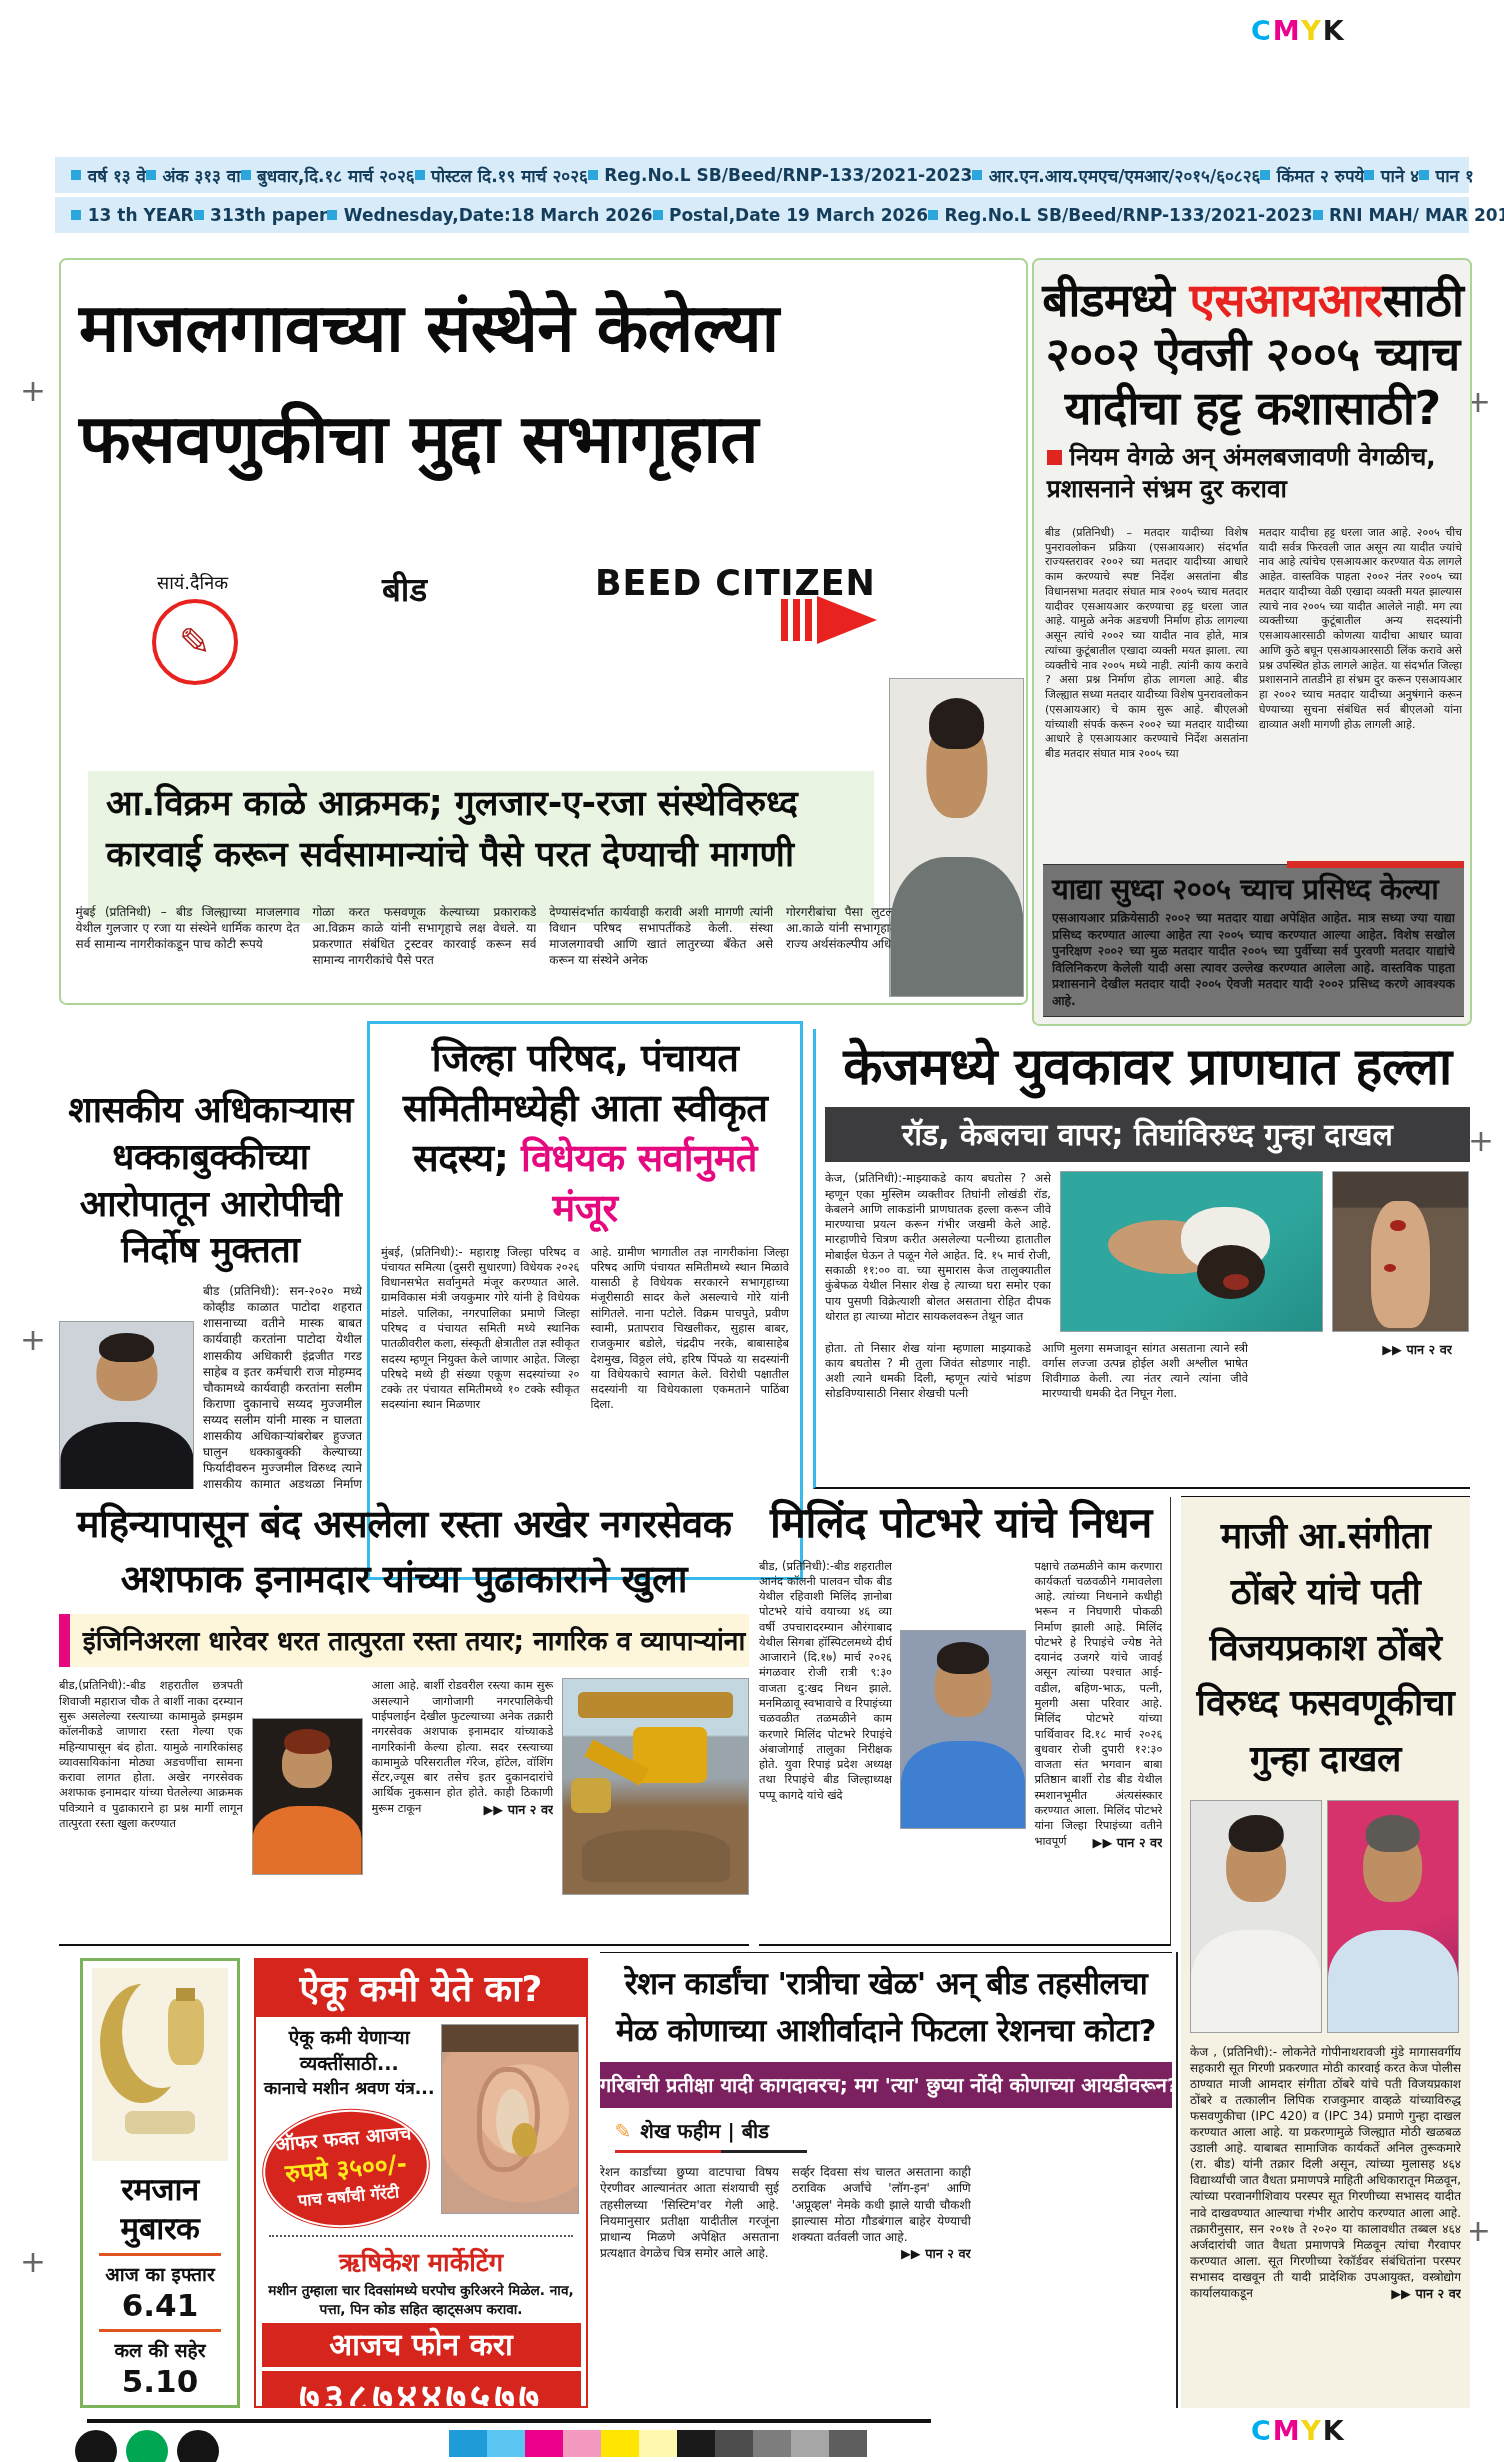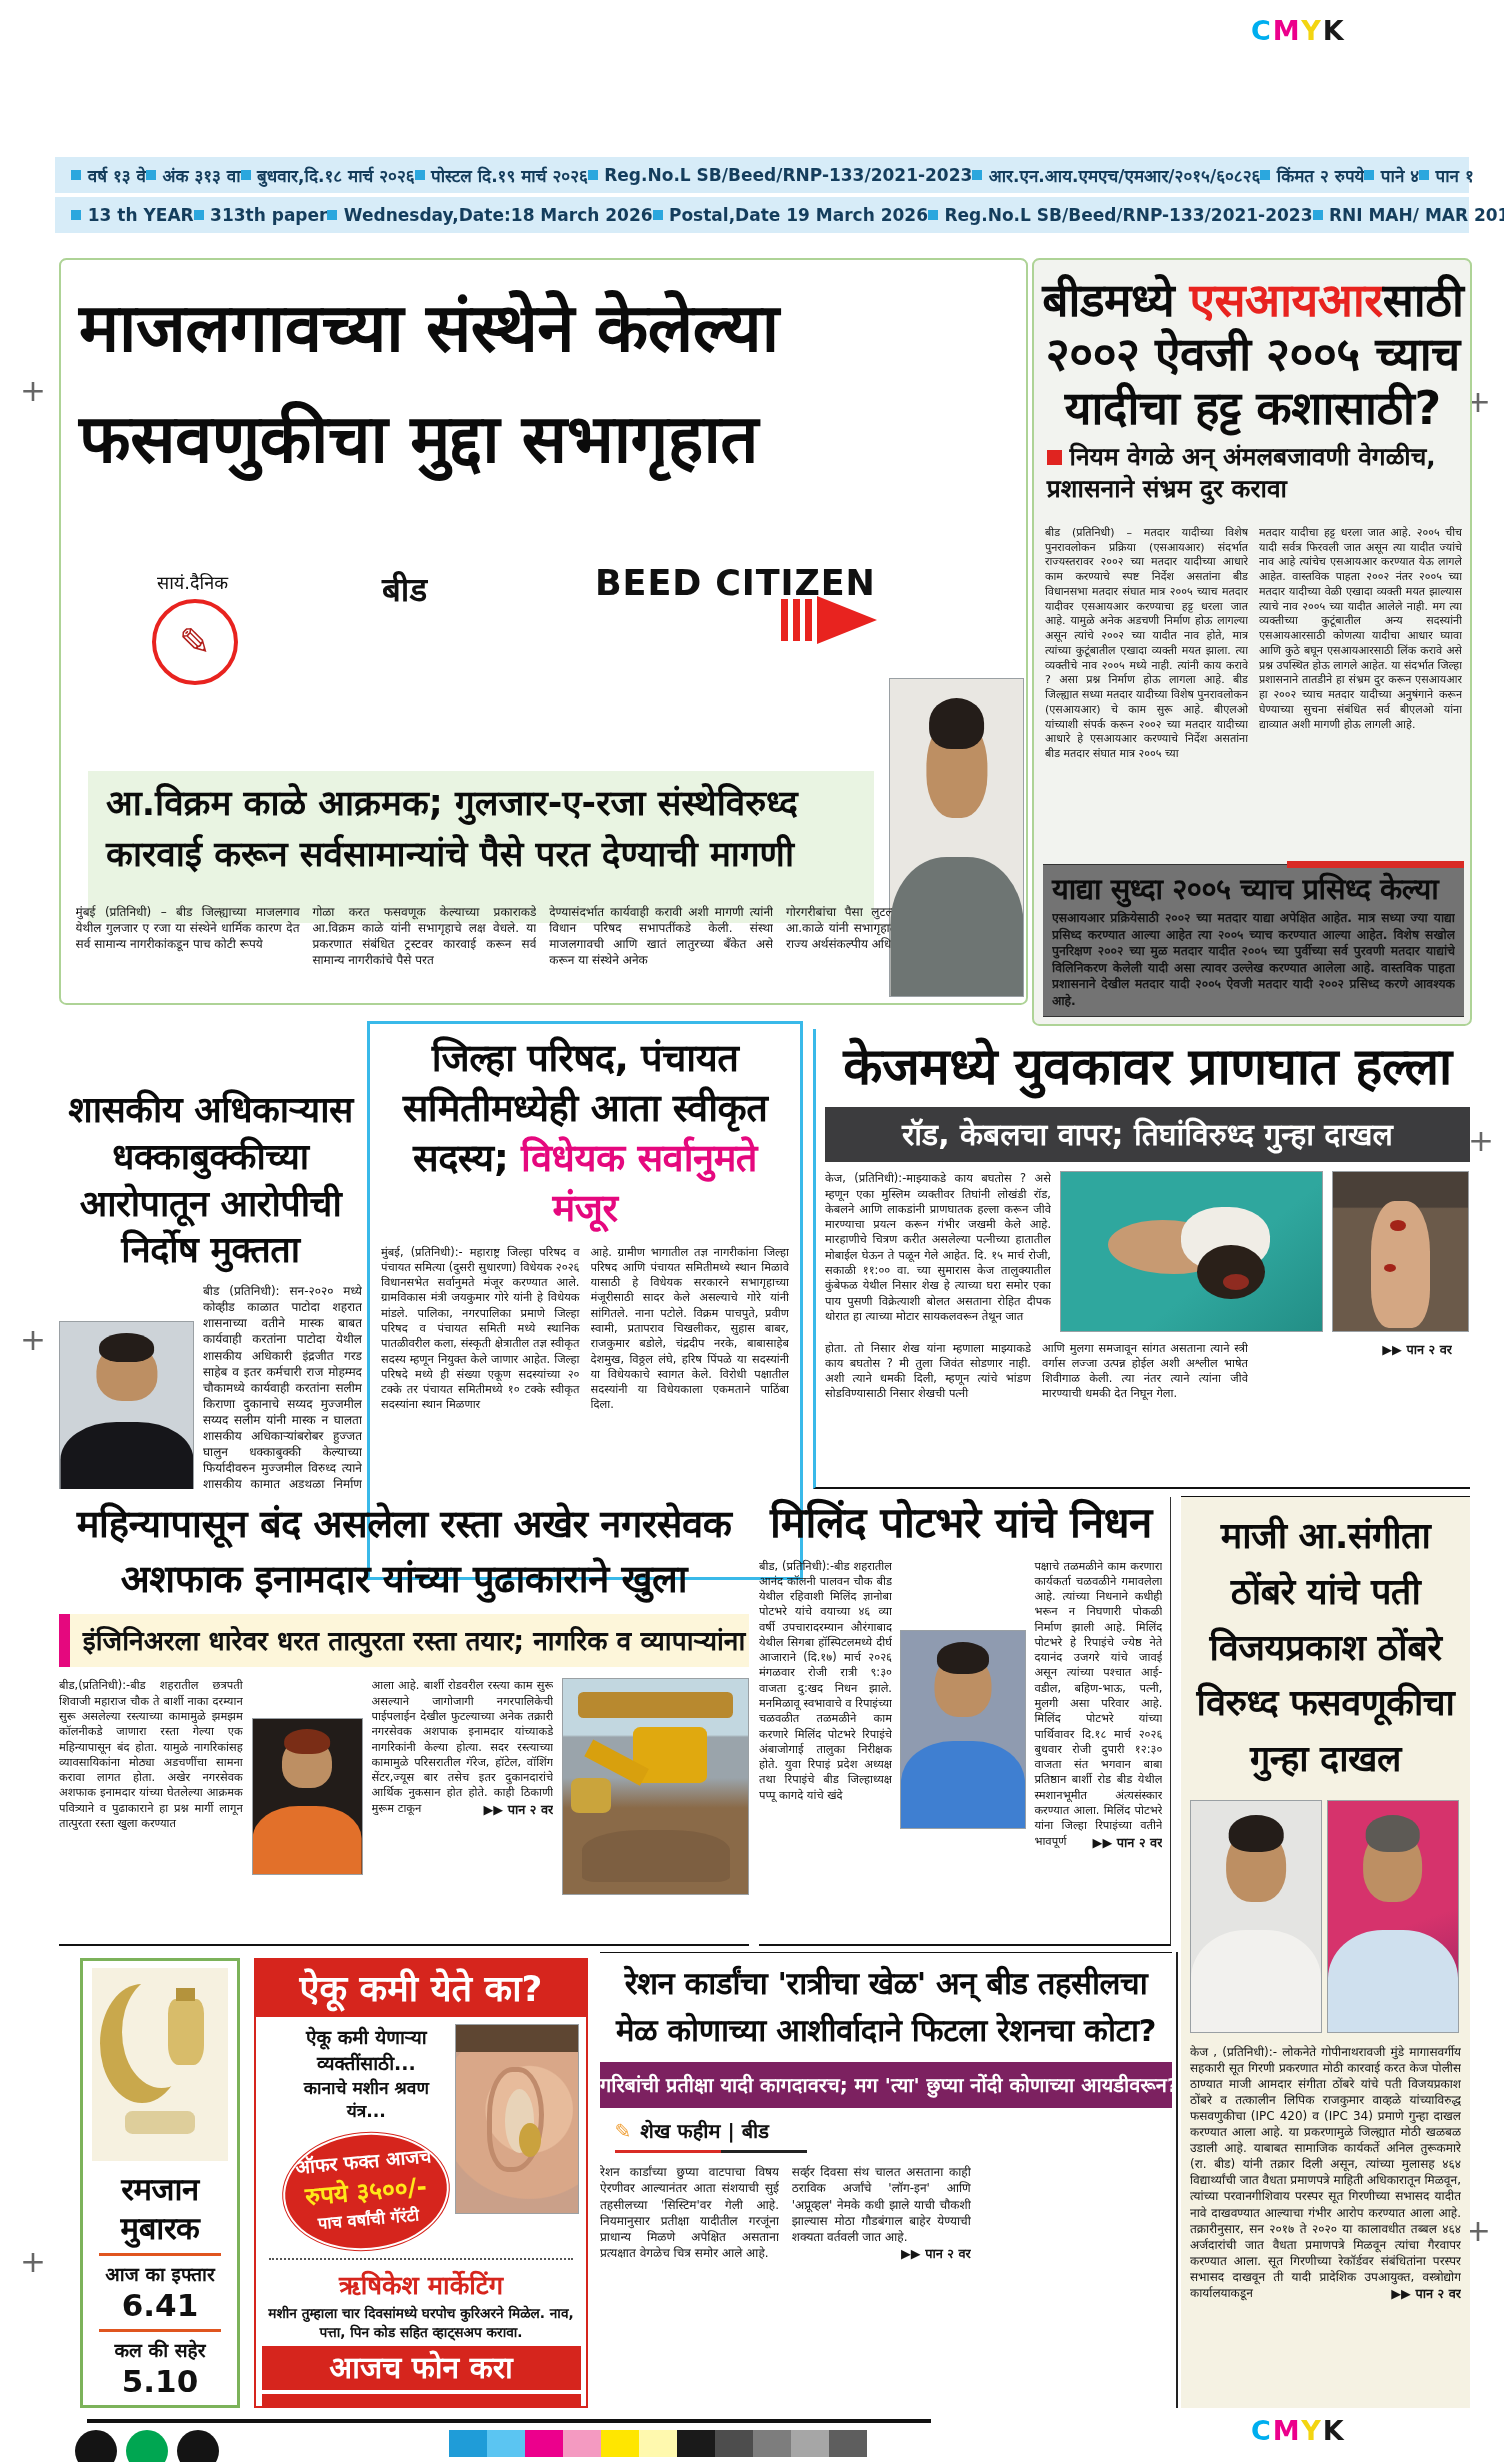--- a/index.html
+++ b/index.html
@@ -312,21 +312,21 @@
     <div class="ramzan-divider"></div>
     <div style="font-size:19px;font-weight:800;">आज का इफ्तार</div>
     <div style="font-size:31px;font-weight:800;">6.41</div>
     <div class="ramzan-divider"></div>
     <div style="font-size:19px;font-weight:800;">कल की सहेर</div>
     <div style="font-size:31px;font-weight:800;">5.10</div>
   </div>
 
   <div class="abs hearingbox" style="left:254px;top:1958px;width:334px;height:450px;overflow:hidden;">
     <div class="redbar" style="font-size:36px;height:57px;line-height:57px;">ऐकू कमी येते का?</div>
-    <div style="display:flex;padding:7.3px 7.3px 0 7.3px;gap:5.5px;margin-left:20px;">
+    <div style="display:flex;padding:7.3px 7.3px 0 7.3px;gap:5.5px;">
       <div style="width:173px;text-align:center;">
         <div style="font-size:19px;font-weight:800;">ऐकू कमी येणाऱ्या</div>
         <div style="font-size:19px;font-weight:800;">व्यक्तींसाठी...</div>
         <div style="font-size:17.3px;font-weight:800;">कानाचे मशीन श्रवण यंत्र...</div>
         <div class="offeroval" style="width:166px;height:117px;margin-top:11px;">
           <div style="font-size:19px;font-weight:800;">ऑफर फक्त आजच</div>
           <div style="font-size:24.6px;font-weight:800;color:#ffe81a;">रुपये ३५००/-</div>
           <div style="font-size:16.4px;font-weight:700;">पाच वर्षांची गॅरंटी</div>
         </div>
       </div>

